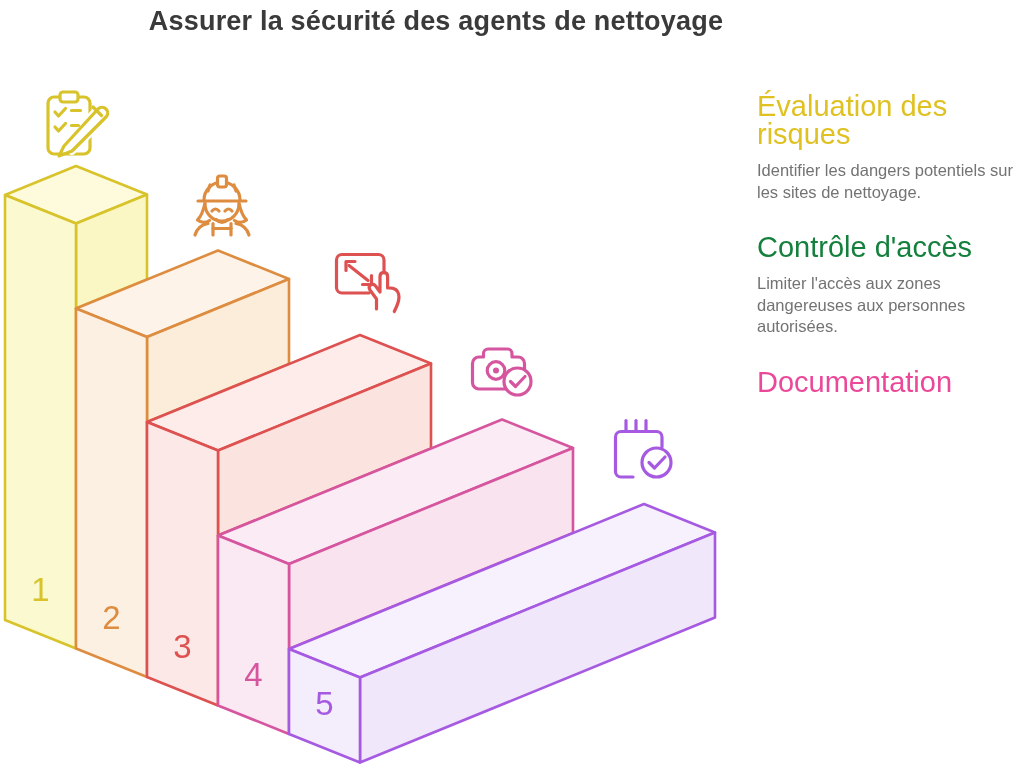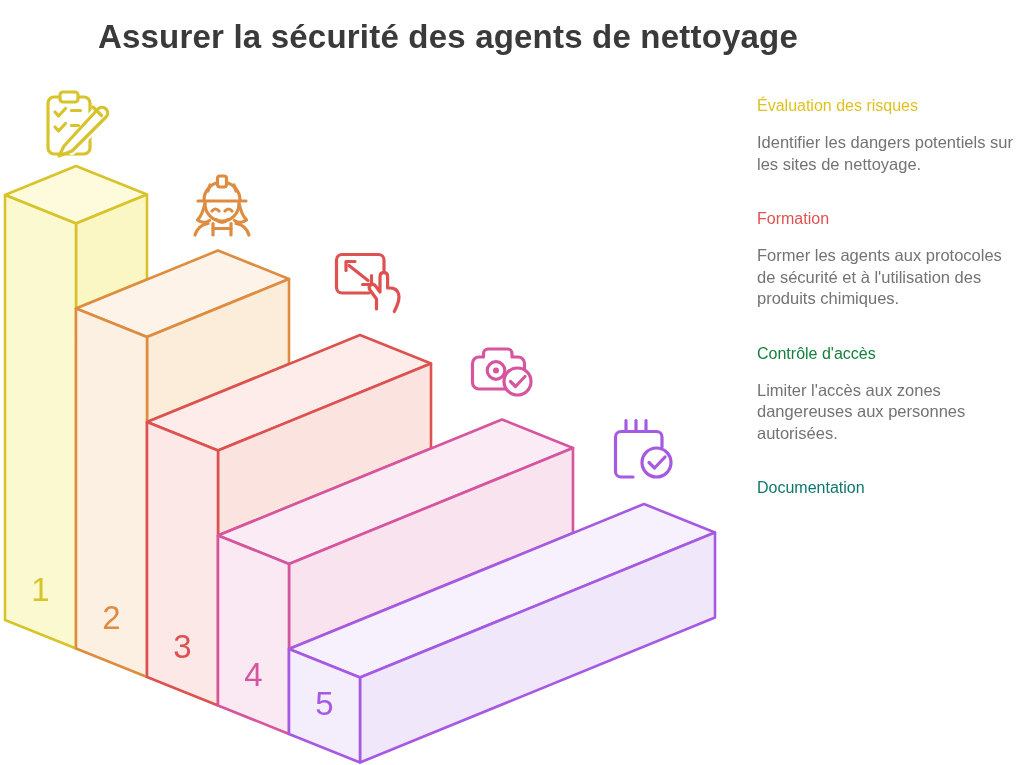--- a/index.html
+++ b/index.html
@@ -4,29 +4,29 @@
 <style>
   html,body{margin:0;padding:0;}
   body{
     width:1024px;height:765px;background:#ffffff;overflow:hidden;
     font-family:"Liberation Sans", sans-serif;
     -webkit-font-smoothing:antialiased;
   }
   .stage{position:relative;width:1024px;height:765px;}
   .title{
     position:absolute;left:0;top:6px;width:872px;
-    text-align:center;font-size:33px;font-weight:700;color:#3a3a3a;
-    letter-spacing:.2px;margin:12px;
+    text-align:center;font-size:27px;font-weight:700;color:#3a3a3a;
+    letter-spacing:.2px;margin:0;
   }
   #diagram{position:absolute;left:0;top:0;}
   .panel{
     position:absolute;left:757px;top:92px;width:258px;
   }
   .panel h2{
-    margin:0 0 12px 0;font-size:16px;line-height:28px;font-weight:400;
+    margin:0 0 12px 0;font-size:29px;line-height:28px;font-weight:400;
   }
   .panel p{
     margin:0 0 30px 0;font-size:16.5px;line-height:21.5px;color:#737373;font-weight:400;
   }
   .step-number{
     font-family:"Liberation Sans", sans-serif;
     font-size:33px;font-weight:400;
   }
   svg .icon{fill:none;stroke-width:3.2;stroke-linecap:round;stroke-linejoin:round;}
 </style>
@@ -120,25 +120,21 @@
   </svg>
 
   <div class="panel">
     <section>
       <h2 style="color: rgb(224, 193, 34);">Évaluation des risques</h2>
       <p>Identifier les dangers potentiels sur les sites de nettoyage.</p>
     </section>
     <section>
     </section>
     <section>
-      <h2 style="color: rgb(224, 82, 82);">Formation</h2>
-      <p>Former les agents aux protocoles de sécurité et à l'utilisation des produits chimiques.</p>
-    </section>
-    <section>
       <h2 style="color: #15803d;">Contrôle d'accès</h2>
       <p>Limiter l'accès aux zones dangereuses aux personnes autorisées.</p>
     </section>
     <section>
-      <h2 style="color: #0f766e;">Documentation</h2>
+      <h2 style="color: #ec4899;">Documentation</h2>
     </section>
   </div>
 
 </div>
 
 </body></html>

